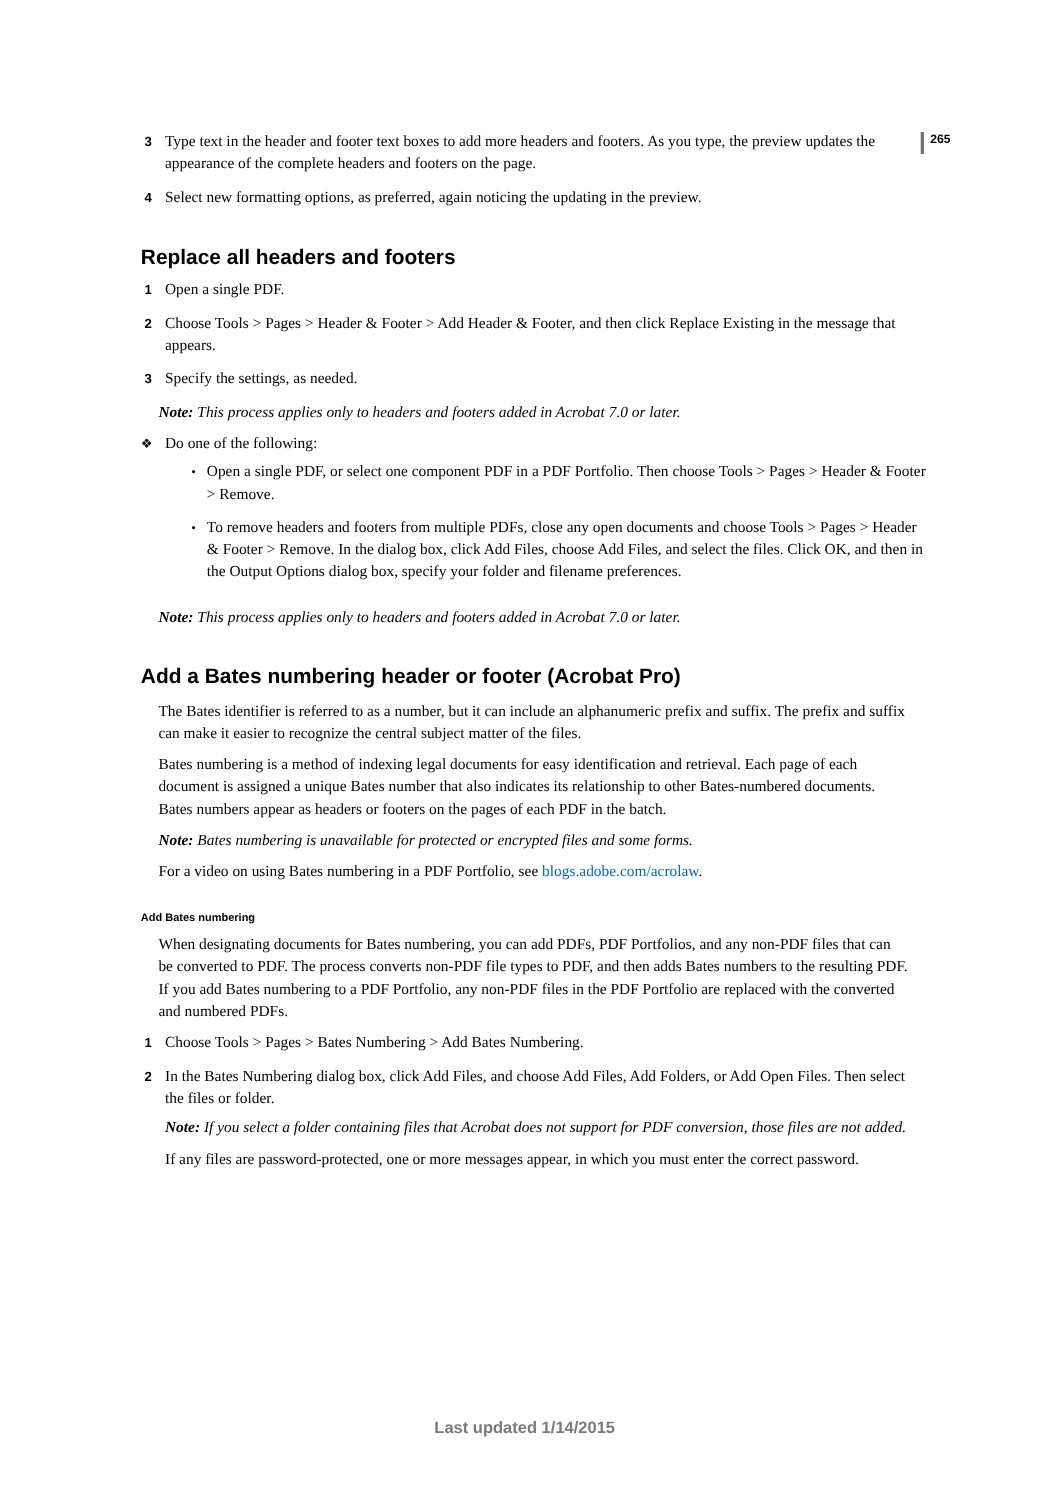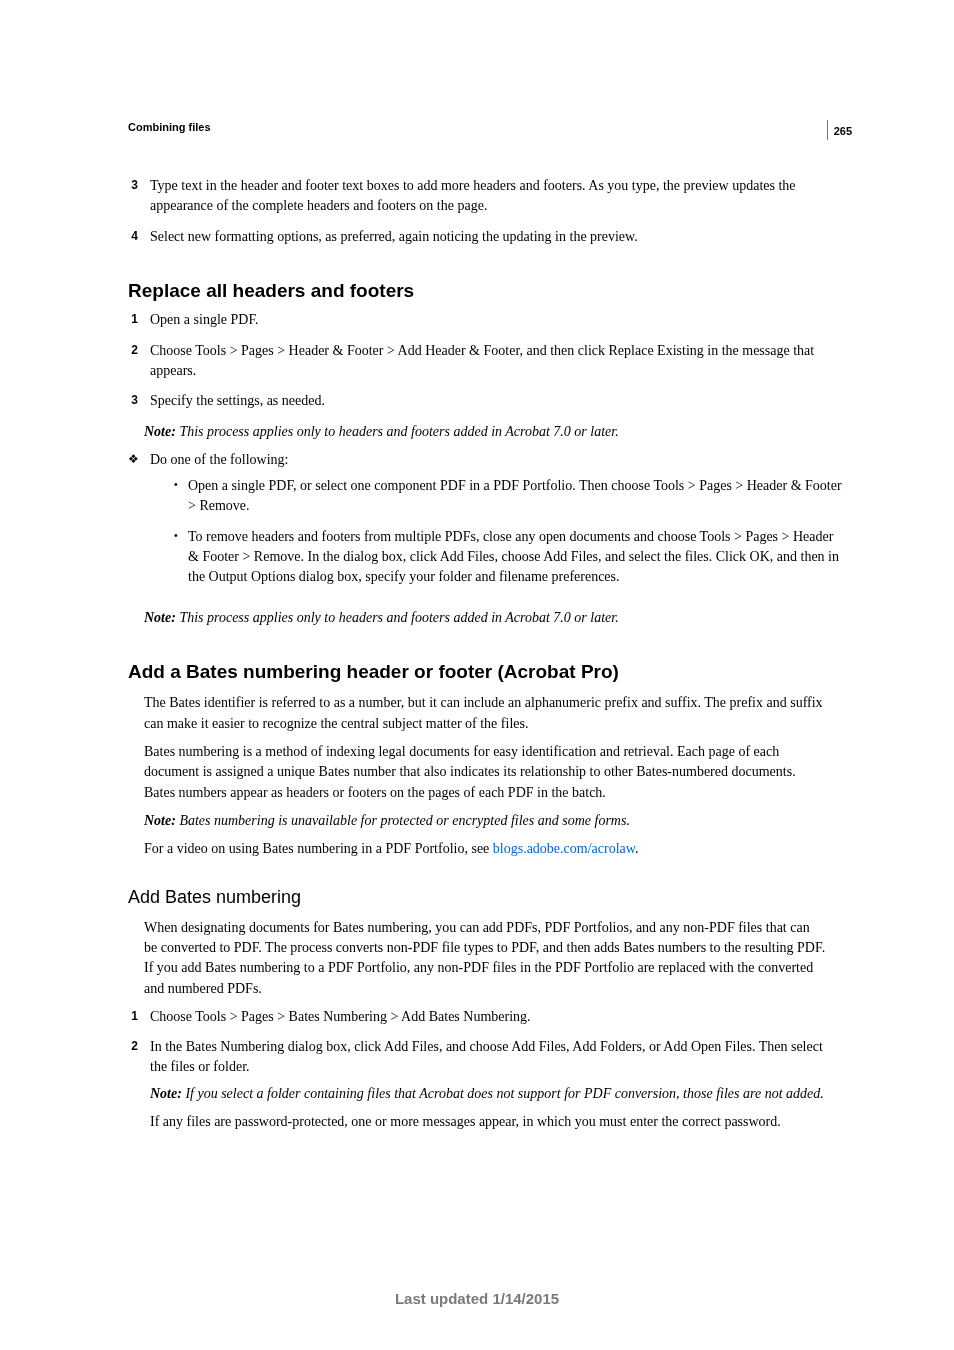--- a/index.html
+++ b/index.html
@@ -14,48 +14,48 @@
   .page {
     width: 954px;
     min-height: 1350px;
     box-sizing: border-box;
     padding: 120px 112px 40px 128px;
     position: relative;
   }
   .pagenum-wrap {
     position: absolute;
     top: 120px;
-    right: 102px;
-    border-left: 1px solid #737373;
+    right: 90px;
+    border-left: 3px solid #737373;
     padding-left: 6px;
     height: 20px;
     display: flex;
-    align-items: flex-end;
+    align-items: flex-start;
   }
   .pagenum {
     font-family: "Myriad Pro", "Segoe UI", Arial, sans-serif;
     font-weight: 700;
     font-size: 11px;
   }
   .section-label {
     font-family: "Myriad Pro", "Segoe UI", Arial, sans-serif;
     font-weight: 700;
     font-size: 11px;
     margin-bottom: 40px;
   }
   h2.heading {
     font-family: "Myriad Pro", "Segoe UI", Arial, sans-serif;
     font-weight: 700;
     font-size: 19px;
     margin: 30px 0 6px 0;
   }
   h3.subheading {
     font-family: "Myriad Pro", "Segoe UI", Arial, sans-serif;
-    font-weight: 400;
-    font-size: 18px;
+    font-weight: 700;
+    font-size: 10px;
     margin: 24px 0 6px 0;
   }
   ol.steps {
     list-style: none;
     padding: 0;
     margin: 0 0 8px 0;
   }
   ol.steps > li {
     display: flex;
     gap: 12px;
@@ -137,21 +137,20 @@
 </style>
 </head>
 <body>
 
 <div class="page">
 
   <div class="pagenum-wrap">
     <span class="pagenum">265</span>
   </div>
 
-  <div class="section-label">Combining files</div>
 
   <ol class="steps">
     <li>
       <span class="num">3</span>
       <span class="body">Type text in the header and footer text boxes to add more headers and footers. As you type, the preview updates the appearance of the complete headers and footers on the page.</span>
     </li>
     <li>
       <span class="num">4</span>
       <span class="body">Select new formatting options, as preferred, again noticing the updating in the preview.</span>
     </li>

